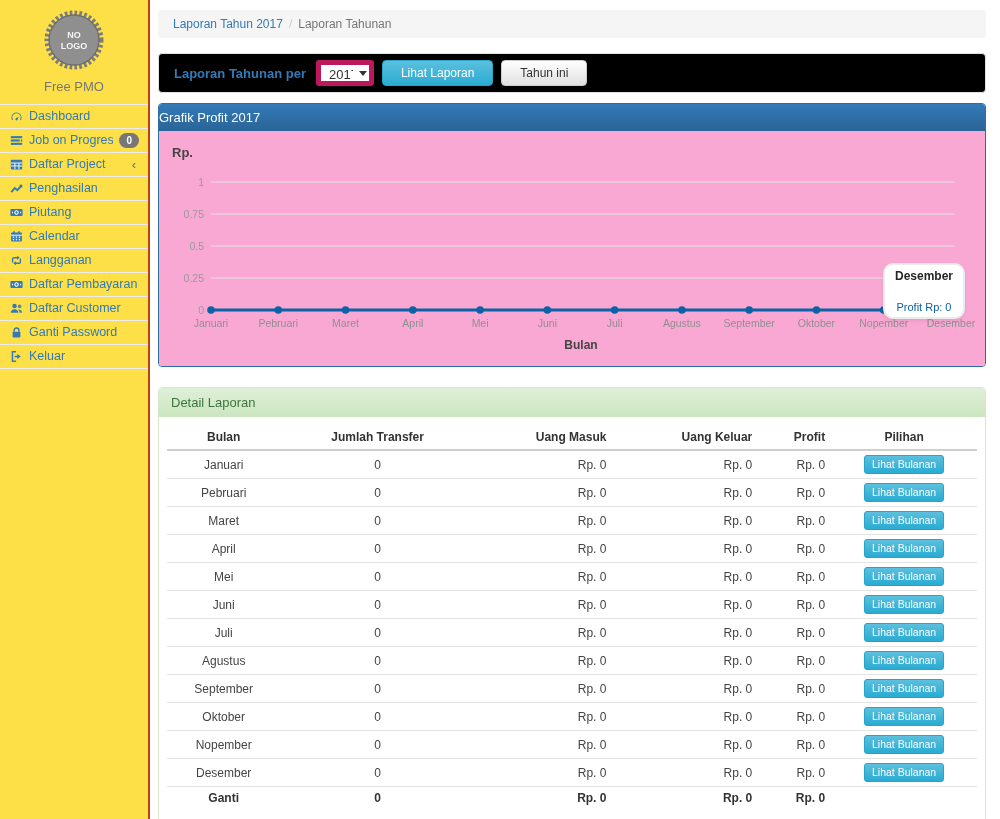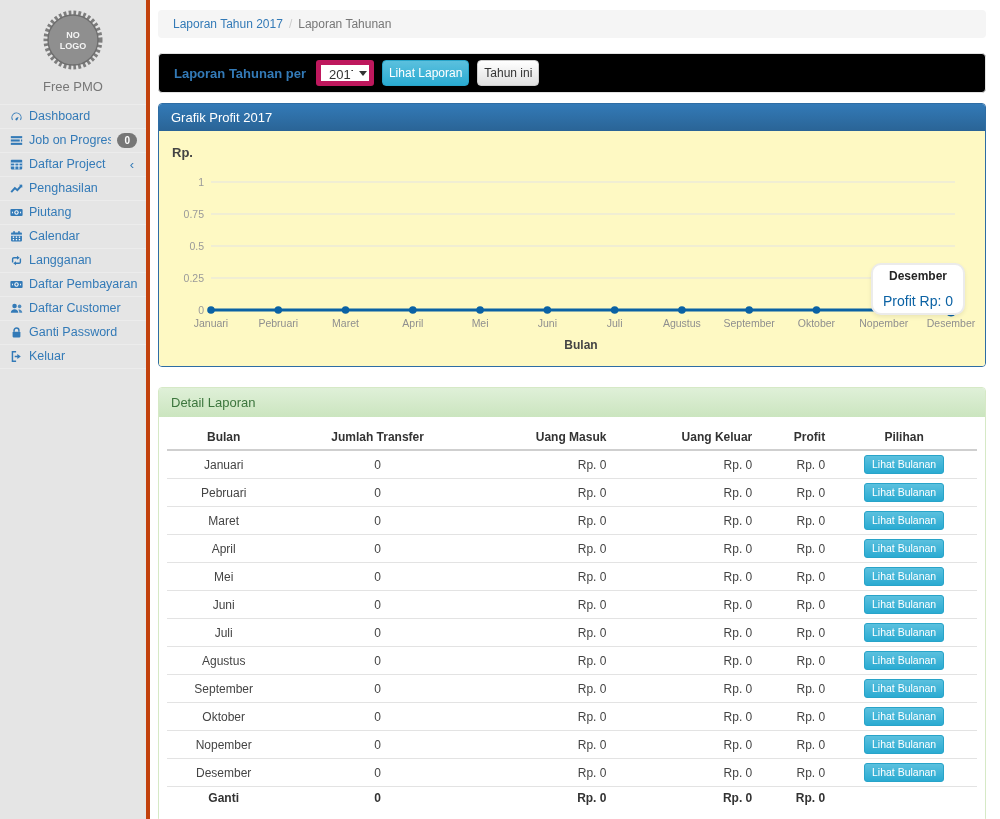--- a/index.html
+++ b/index.html
@@ -6,22 +6,22 @@
   html,body { width:1000px; height:819px; }
   body {
     font-family:"Liberation Sans", sans-serif;
     font-size:13px; color:#333; background:#fff;
     display:flex; overflow:hidden;
   }
   a { text-decoration:none; }
 
   
   .sidebar {
-    width:150px; min-width:150px; background:#e5e5e5;
-    border-right:4px solid #c2410c; height:819px;
+    width:150px; min-width:150px; background:#fde047;
+    border-right:2px solid #c2410c; height:819px;
   }
   .logo-block { text-align:center; padding:8px 0 10px; }
   .brand-name { color:#777; font-size:13px; margin-top:4px; }
   .side-menu { list-style:none; border-top:1px solid #ececec; }
   .side-menu li { border-bottom:1px solid #ececec; }
   .side-menu a {
     display:flex; align-items:center; gap:6px;
     padding:4px 9px; color:#337ab7; font-size:12.5px; line-height:15px;
   }
   .side-menu .mi { width:14px; height:14px; display:inline-flex; align-items:center; justify-content:center; flex:none; }
@@ -53,49 +53,49 @@
     content:""; position:absolute; right:7px; top:11px; pointer-events:none;
     border-left:4px solid transparent; border-right:4px solid transparent;
     border-top:5px solid #333;
   }
   select.year-select {
     -webkit-appearance:none; appearance:none;
     width:58px; height:26px; padding:2px 16px 2px 8px;
     border:5px solid #be185d; border-radius:3px; background:#fff;
     font-family:"Liberation Sans", sans-serif; font-size:13px; color:#333;
   }
-  .btn { display:inline-block; border-radius:4px; font-size:12px; padding:5px 6px; line-height:14px; cursor:pointer; border:1px solid transparent; }
+  .btn { display:inline-block; border-radius:4px; font-size:12px; padding:5px 18px; line-height:14px; cursor:pointer; border:1px solid transparent; }
   .btn-info {
     color:#fff; border-color:#28a4c9;
     background:linear-gradient(to bottom,#5bc0de 0%,#2aabd2 100%);
   }
   .btn-default {
     color:#333; border-color:#ccc;
     background:linear-gradient(to bottom,#ffffff 0%,#e0e0e0 100%);
   }
 
   
   .panel { border-radius:4px; }
   .chart-panel { margin-top:10px; border:1px solid #2e6da4; }
   .chart-panel .panel-heading {
-    color:#fff; font-size:13px; padding:6px 12px;
+    color:#fff; font-size:13px; padding:6px 0;
     background:linear-gradient(to bottom,#337ab7 0%,#2a6496 100%);
     border-radius:3px 3px 0 0;
   }
-  .chart-body { position:relative; background:#fef9c3; padding:8px; border-radius:0 0 3px 3px; }
+  .chart-body { position:relative; background:#f9a8d4; padding:8px; border-radius:0 0 3px 3px; }
   .chart-body svg { display:block; }
 
   .morris-tooltip {
     position:absolute; right:20px; top:132px; z-index:5;
     background:#fff; border:2px solid #ebebeb; border-radius:10px;
     box-shadow:0 2px 4px rgba(0,0,0,.08);
     padding:4px 10px; text-align:center; white-space:nowrap;
   }
   .morris-tooltip .tt-title { font-weight:bold; color:#262626; font-size:12px; }
-  .morris-tooltip .tt-val { color:#0b62a4; font-size:14px; margin-top:10px; }
+  .morris-tooltip .tt-val { color:#0b62a4; font-size:11px; margin-top:18px; }
 
   
   .detail-panel { margin-top:20px; border:1px solid #d6e9c6; }
   .detail-panel .panel-heading {
     color:#3c763d; font-size:13px; padding:7px 12px;
     background:linear-gradient(to bottom,#dff0d8 0%,#cbe5bf 100%);
     border-radius:3px 3px 0 0;
   }
   .detail-body { background:#fff; padding:8px 8px 12px; border-radius:0 0 3px 3px; }
   table.report { width:100%; border-collapse:collapse; font-size:12px; color:#444; }

